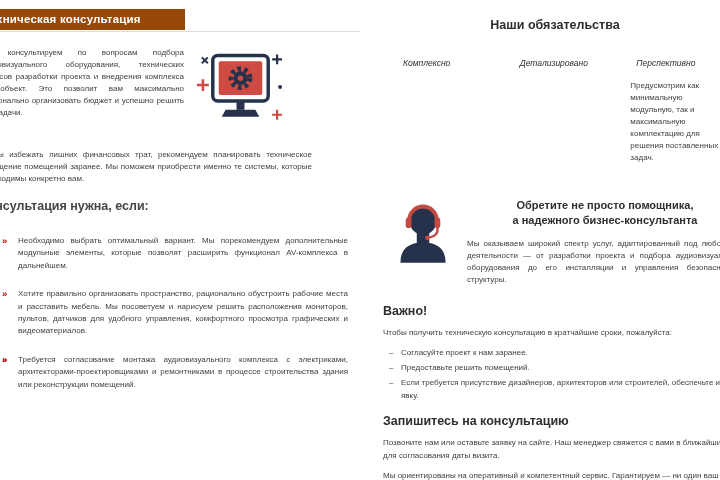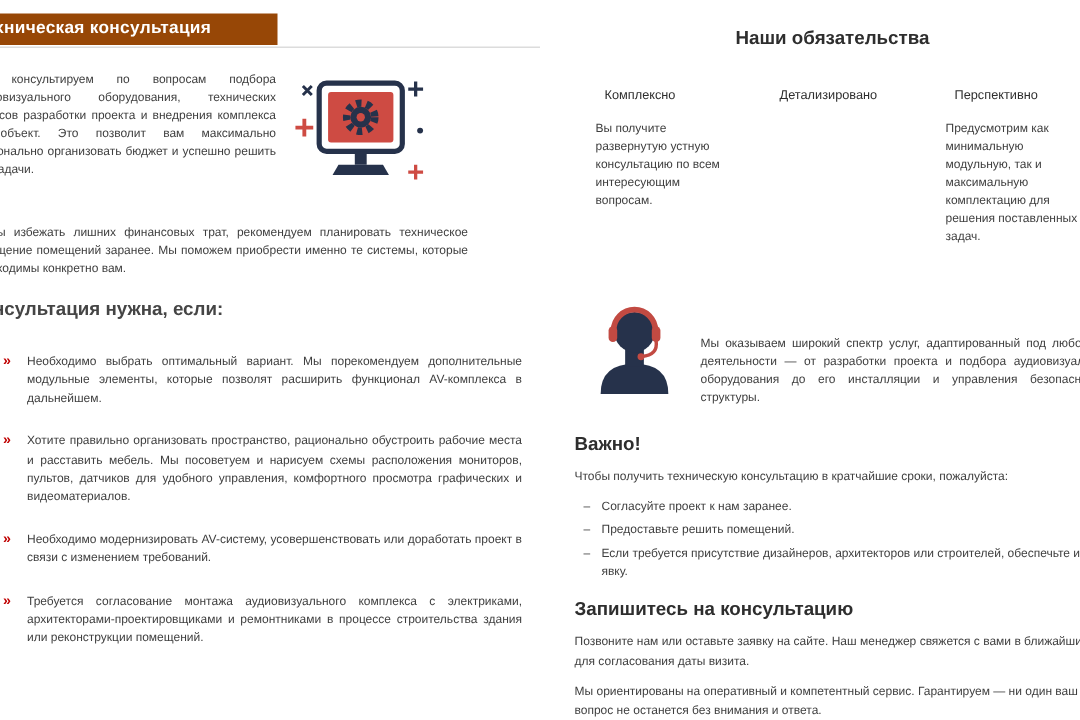--- a/index.html
+++ b/index.html
@@ -29,21 +29,21 @@
 
   .bullets { list-style:none; margin:22px 0 0 0; padding:0; width:368px; }
   .bullets li { position:relative; padding-left:38px; margin-bottom:16px; font-size:8px; line-height:1.55; color:#3f3f3f; text-align:justify; }
   .bullets .mark { position:absolute; left:22px; top:-1px; color:#c00000; font-weight:bold; font-size:9.5px; }
 
   
   .page-right { position:absolute; left:383px; top:0; width:360px; }
   .ob-heading { margin:18px 0 0 0; width:344px; text-align:center; font-size:12.5px; font-weight:bold; color:#2e2e2e; }
   .ob-cols { display:flex; margin-top:26px; margin-left:14px; width:326px; gap:24px; }
   .ob-col { flex:1; }
-  .ob-label { font-size:8.5px; color:#2e2e2e; margin:0 0 12px 6px; }
+  .ob-label { font-size:8.5px; font-style:italic; color:#2e2e2e; margin:0 0 12px 6px; }
   .ob-text { font-size:8px; line-height:1.5; color:#3f3f3f; margin:0; }
 
   .consultant { display:flex; margin-top:30px; gap:8px; }
   .support-wrap { width:72px; height:72px; flex:none; margin-left:4px; }
   .consultant-right { flex:1; padding-top:4px; }
   .c-heading { text-align:center; font-size:11px; font-weight:bold; color:#2e2e2e; line-height:1.35; margin:0; }
   .c-text { margin-top:10px; font-size:8px; line-height:1.5; color:#3f3f3f; text-align:justify; }
 
   .r-heading { margin:10px 0 0 0; font-size:12.5px; font-weight:bold; color:#2e2e2e; }
   .r-intro { margin-top:9px; font-size:8px; line-height:1.5; color:#3f3f3f; }
@@ -92,41 +92,39 @@
 
     <h2 class="left-heading">Консультация нужна, если:</h2>
 
     <ul class="bullets">
       <li>
         <span class="mark">»</span>
         <span>Необходимо выбрать оптимальный вариант. Мы порекомендуем дополнительные модульные элементы, которые позволят расширить функционал AV-комплекса в дальнейшем.</span>
       </li>
       <li>
         <span class="mark">»</span>
-        <span>Хотите правильно организовать пространство, рационально обустроить рабочие места и расставить мебель. Мы посоветуем и нарисуем схемы расположения мониторов, пультов, датчиков для удобного управления, комфортного просмотра графических и видеоматериалов.</span>
+        <span>Хотите правильно организовать пространство, рационально обустроить рабочие места и расставить мебель. Мы посоветуем и нарисуем решить расположения мониторов, пультов, датчиков для удобного управления, комфортного просмотра графических и видеоматериалов.</span>
       </li>
       <li>
         <span class="mark">»</span>
-        <span>Необходимо модернизировать AV-систему, усовершенствовать или доработать проект в связи с изменением требований.</span>
       </li>
       <li>
         <span class="mark">»</span>
         <span>Требуется согласование монтажа аудиовизуального комплекса с электриками, архитекторами-проектировщиками и ремонтниками в процессе строительства здания или реконструкции помещений.</span>
       </li>
     </ul>
   </div>
 
   <div class="page-right">
 
     <h2 class="ob-heading">Наши обязательства</h2>
 
     <div class="ob-cols">
       <div class="ob-col">
         <p class="ob-label">Комплексно</p>
-        <p class="ob-text">Вы получите развернутую устную консультацию по всем интересующим вопросам.</p>
       </div>
       <div class="ob-col">
         <p class="ob-label">Детализировано</p>
       </div>
       <div class="ob-col">
         <p class="ob-label">Перспективно</p>
         <p class="ob-text">Предусмотрим как минимальную модульную, так и максимальную комплектацию для решения поставленных задач.</p>
       </div>
     </div>
 
@@ -138,21 +136,22 @@
           <circle cx="37.5" cy="27" r="14" fill="#26324B"></circle>
           <path d="M23 26 a14.5 14.5 0 0 1 29 0" fill="none" stroke="#C24A42" stroke-width="4"></path>
           <rect x="19.5" y="23" width="6" height="11" rx="3" fill="#C24A42"></rect>
           <rect x="49.5" y="23" width="6" height="11" rx="3" fill="#C24A42"></rect>
           <path d="M52.5 33 q1.5 10 -10 11" fill="none" stroke="#C24A42" stroke-width="2.4"></path>
           <circle cx="42" cy="44.2" r="2.4" fill="#C24A42"></circle>
         </svg>
       </div>
       <div class="consultant-right">
         <p class="c-heading">
-          <br>
+          <span>Обретите не просто помощника,</span><br>
+          <span>а надежного бизнес-консультанта</span>
         </p>
         <p class="c-text">Мы оказываем широкий спектр услуг, адаптированный под любой вид деятельности — от разработки проекта и подбора аудиовизуального оборудования до его инсталляции и управления безопасностью структуры.</p>
       </div>
     </div>
 
     <h2 class="r-heading">Важно!</h2>
     <p class="r-intro">Чтобы получить техническую консультацию в кратчайшие сроки, пожалуйста:</p>
 
     <ul class="dash-list">
       <li>

